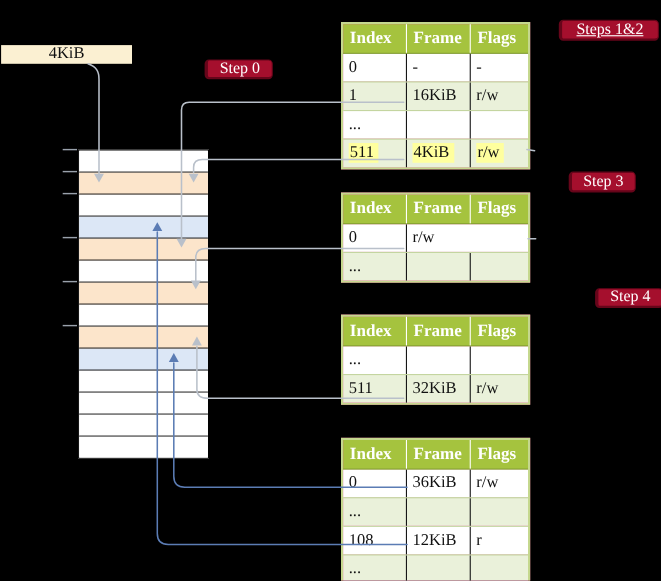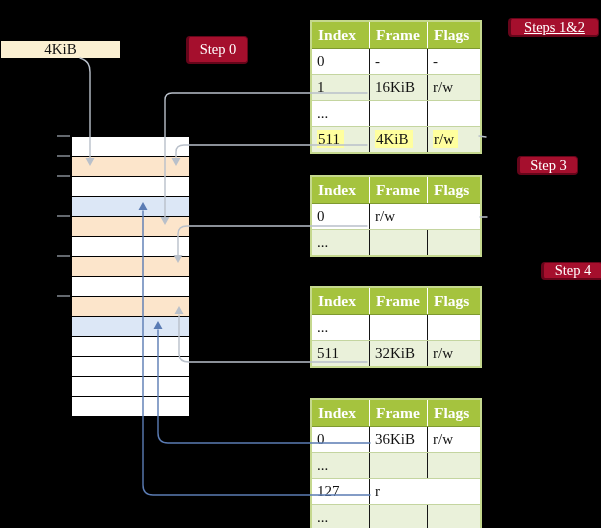--- a/index.html
+++ b/index.html
@@ -17,21 +17,21 @@
   }
   
   .badge{
     position:absolute;box-sizing:border-box;
     background:var(--badge-bg,#a50f2d);color:var(--badge-fg,#fff);
     display:flex;align-items:center;justify-content:center;
     font-size:14.5px;border-radius:4px;
     border:1px solid var(--badge-edge,#66051a);
     border-left-width:3px;border-bottom-width:2px;
   }
-  #badge-step0 {left:186px;top:36px;width:62px;height:28px;}
+  #badge-step0 {left:186px;top:54px;width:62px;height:18px;}
   #badge-steps12{left:508px;top:18px;width:91px;height:19px;text-decoration:underline;}
   #badge-step3 {left:517px;top:156px;width:61px;height:19px;}
   #badge-step4 {left:513px;top:262px;width:62px;height:18px;margin-left:28px;}
   
   .memory{
     position:absolute;left:71px;top:136px;width:117px;
     border:1px solid #000;background:#fff;
   }
   .mrow{height:19px;border-bottom:1px solid #000;background:#fff;}
   .mrow:last-child{border-bottom:none;}
@@ -170,21 +170,22 @@
         <div class="cell"><span>0</span></div>
         <div class="cell"><span>36KiB</span></div>
         <div class="cell"><span>r/w</span></div>
       </div>
       <div class="trow alt">
         <div class="cell"><span>...</span></div>
         <div class="cell"></div>
         <div class="cell"></div>
       </div>
       <div class="trow">
-        <div class="cell"><span>127</span></div>
+        <div class="cell"><span>108</span></div>
+        <div class="cell"><span>12KiB</span></div>
         <div class="cell"><span>r</span></div>
       </div>
       <div class="trow alt">
         <div class="cell"><span>...</span></div>
         <div class="cell"></div>
         <div class="cell"></div>
       </div>
     </div>
 
   <svg class="overlay" id="overlay" width="601" height="528">

